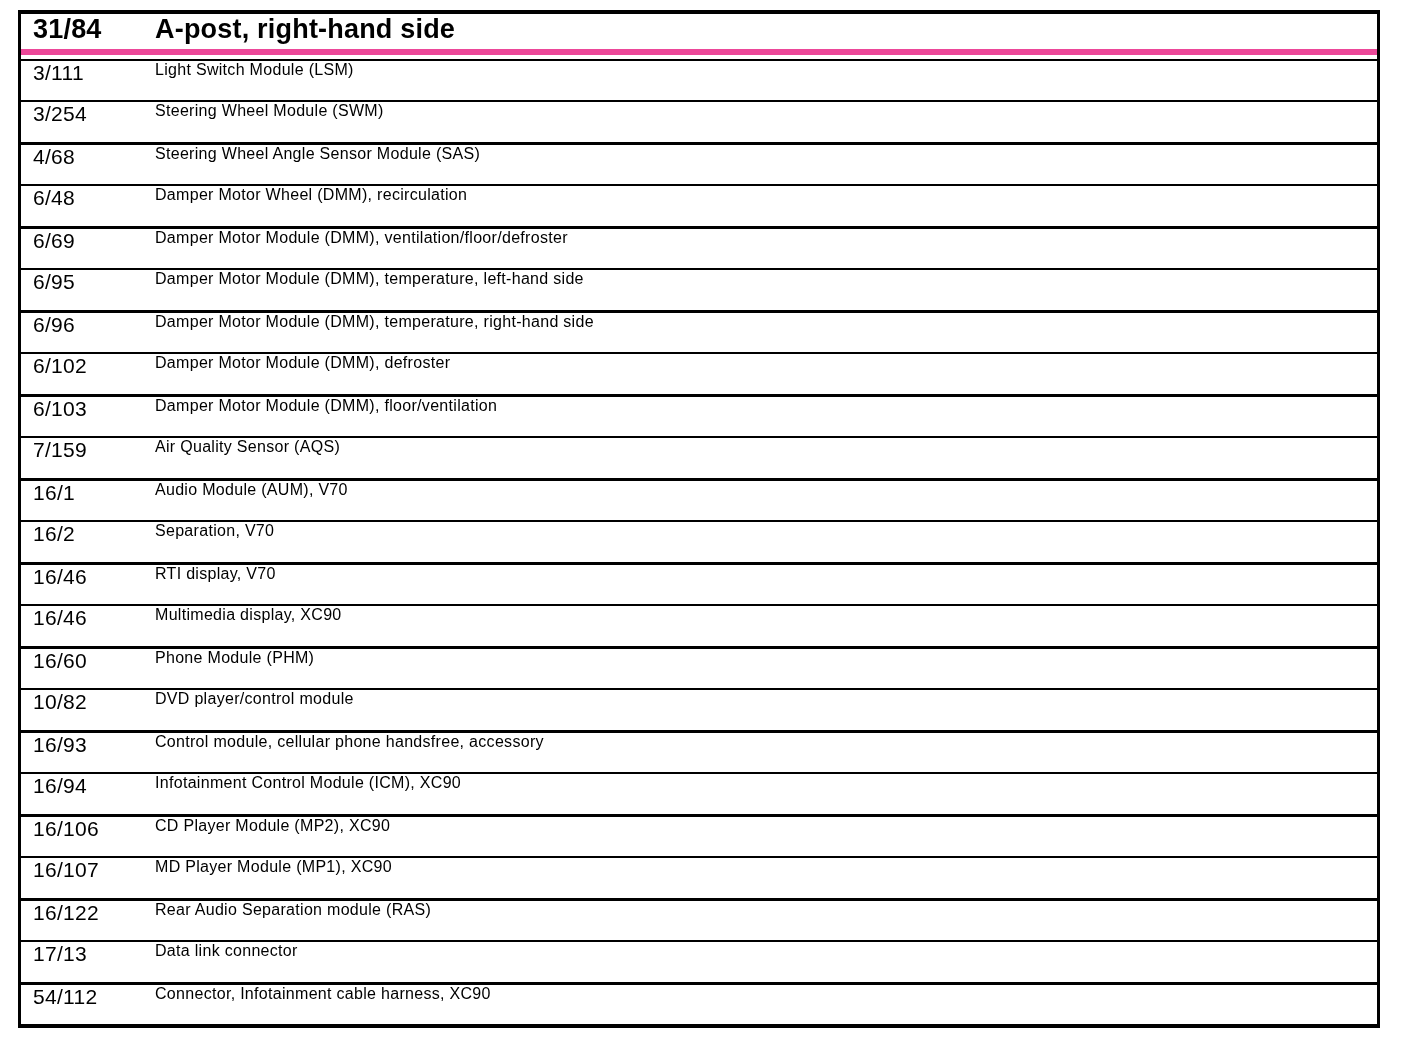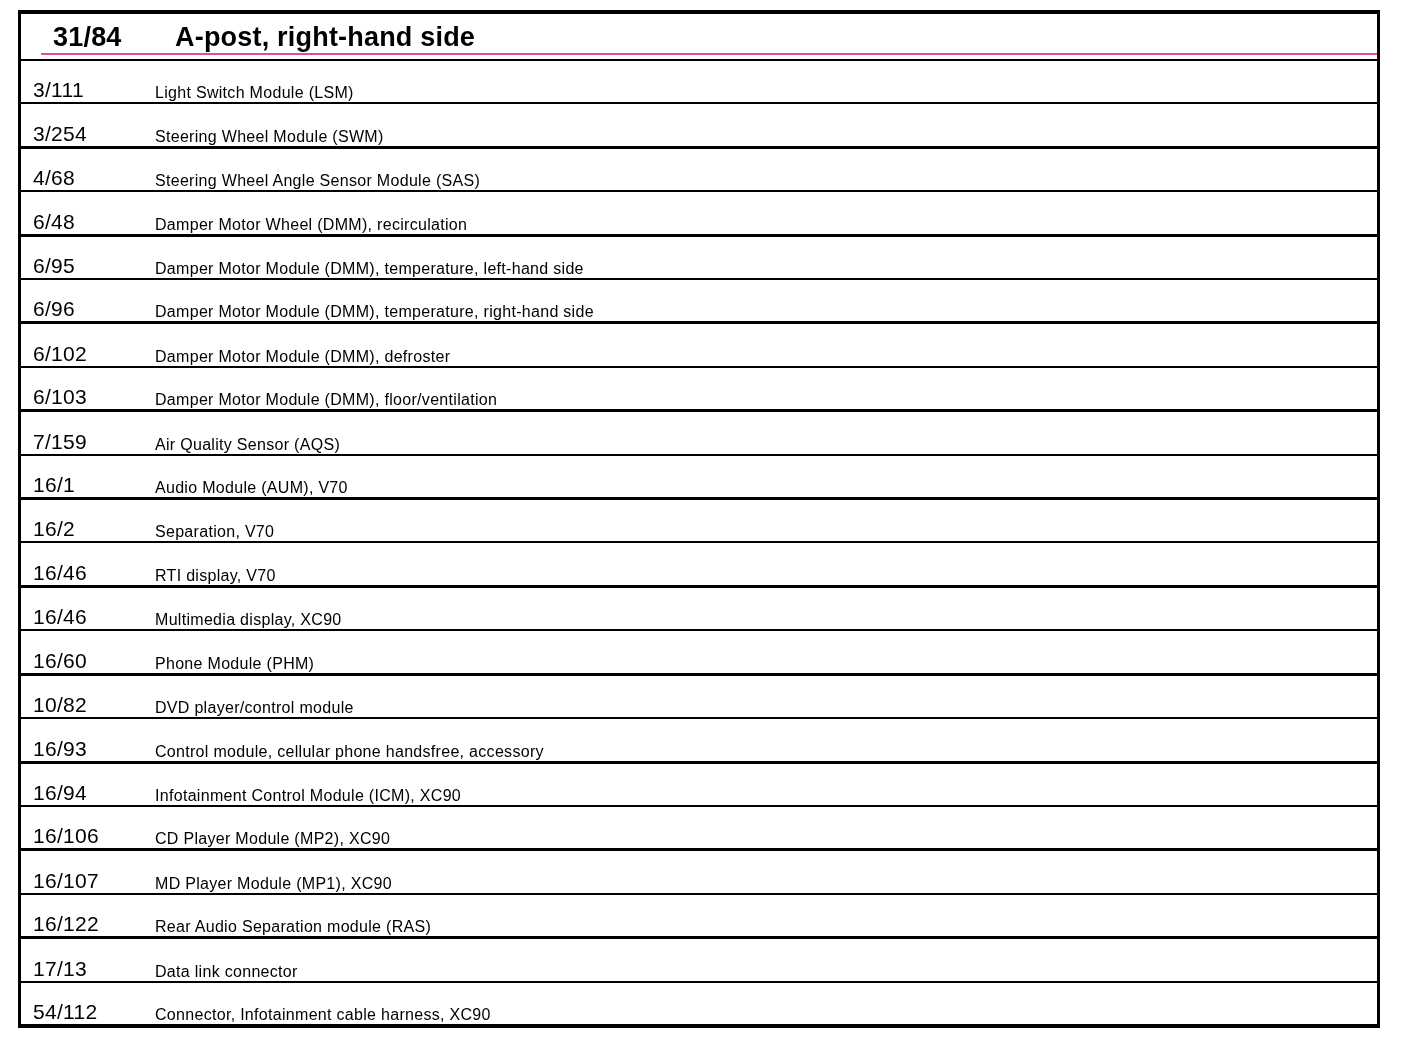--- a/index.html
+++ b/index.html
@@ -25,39 +25,38 @@
     border: 3px solid #000000;
     border-top-width: 4px;
     border-bottom-width: 4px;
     display: flex;
     flex-direction: column;
     background: #ffffff;
   }
   .header-row {
     flex: 0 0 41px;
     display: flex;
-    align-items: flex-end;
-    border-bottom: 2px solid #ec4899;
-    box-sizing: border-box;
-    margin-left: 20px;
+    align-items: flex-start;
+    border-bottom: 6px solid #ec4899;
+    box-sizing: border-box;
   }
   .double-rule-gap {
     flex: 0 0 6px;
     border-bottom: 2px solid #000000;
     box-sizing: border-box;
   }
   .table-body {
     flex: 1 1 auto;
     display: flex;
     flex-direction: column;
   }
   .data-row {
     flex: 1 1 0;
     display: flex;
-    align-items: flex-end;
+    align-items: flex-start;
     box-sizing: border-box;
     border-top: 3px solid #000000;
     overflow: hidden;
   }
   .data-row:first-child { border-top: 0; }
   .data-row:nth-child(even) { border-top-width: 2px; }
   .cell-code {
     flex: 0 0 134px;
     box-sizing: border-box;
     padding-left: 12px;
@@ -105,20 +104,24 @@
   <div class="data-row">
     <span class="cell-code">4/68</span>
     <span class="cell-desc">Steering Wheel Angle Sensor Module (SAS)</span>
   </div>
 
   <div class="data-row">
     <span class="cell-code">6/48</span>
     <span class="cell-desc">Damper Motor Wheel (DMM), recirculation</span>
   </div>
 
+  <div class="data-row">
+    <span class="cell-code">6/69</span>
+    <span class="cell-desc">Damper Motor Module (DMM), ventilation/floor/defroster</span>
+  </div>
 
   <div class="data-row">
     <span class="cell-code">6/95</span>
     <span class="cell-desc">Damper Motor Module (DMM), temperature, left-hand side</span>
   </div>
 
   <div class="data-row">
     <span class="cell-code">6/96</span>
     <span class="cell-desc">Damper Motor Module (DMM), temperature, right-hand side</span>
   </div>

